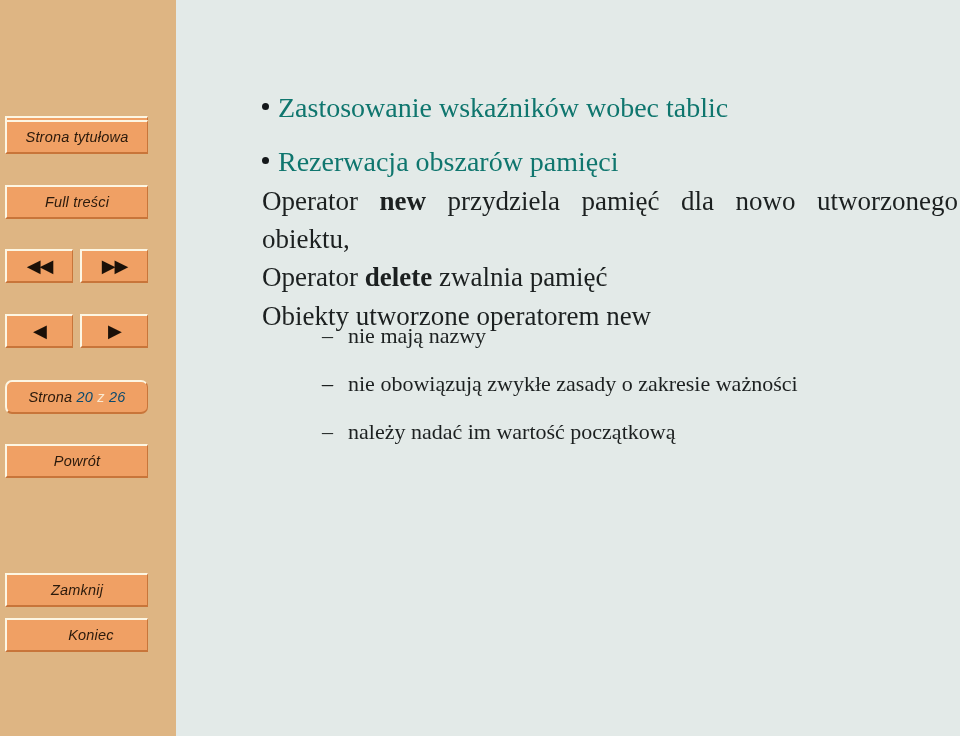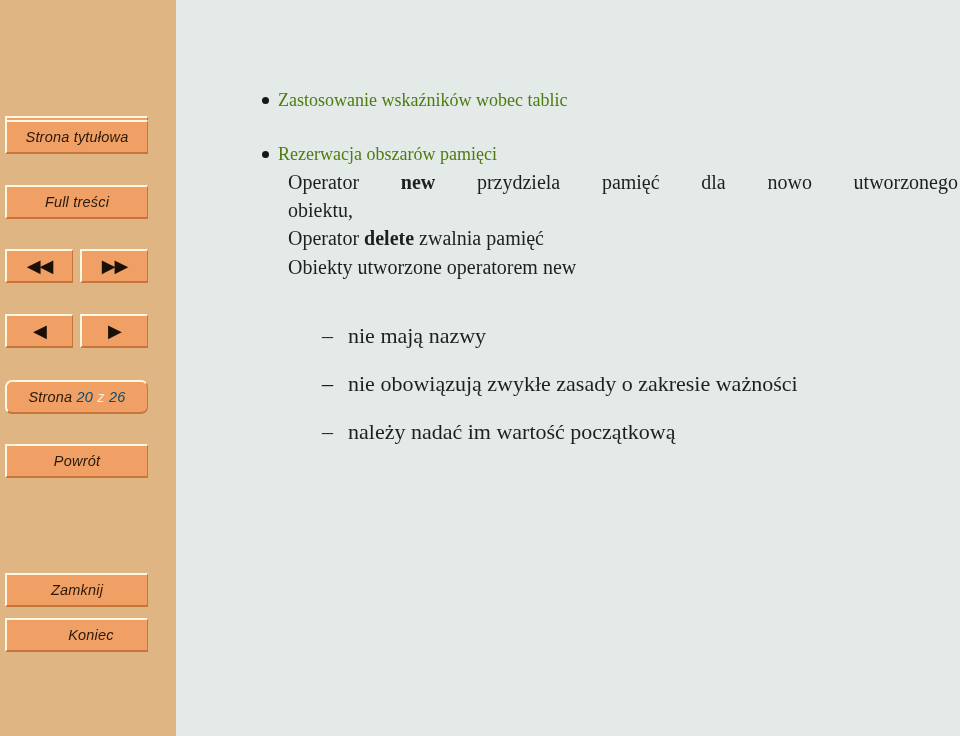--- a/index.html
+++ b/index.html
@@ -86,41 +86,40 @@
 
   .bullet-block {
     position: absolute;
     left: 0;
     width: 784px;
   }
 
   .bullet-row {
     position: relative;
     padding-left: 102px;
-    color: #4d7c0f;
-    font-size: 18px;
+    color: #0f766e;
+    font-size: 28px;
     line-height: 1.42;
   }
 
   .bullet-row .dot {
     position: absolute;
     left: 86px;
     top: 0.52em;
     width: 7px;
     height: 7px;
     border-radius: 50%;
     background: #14181a;
   }
 
   .sub-line {
-    padding-left: 64px;
+    padding-left: 86px;
     color: #1c2020;
-    font-size: 20px;
+    font-size: 27px;
     line-height: 1.42;
-    margin-left: 48px;
   }
 
   .sub-line.justify {
     padding-right: 2px;
     text-align: justify;
     text-align-last: justify;
   }
 
   .kw { font-weight: bold; }
 

